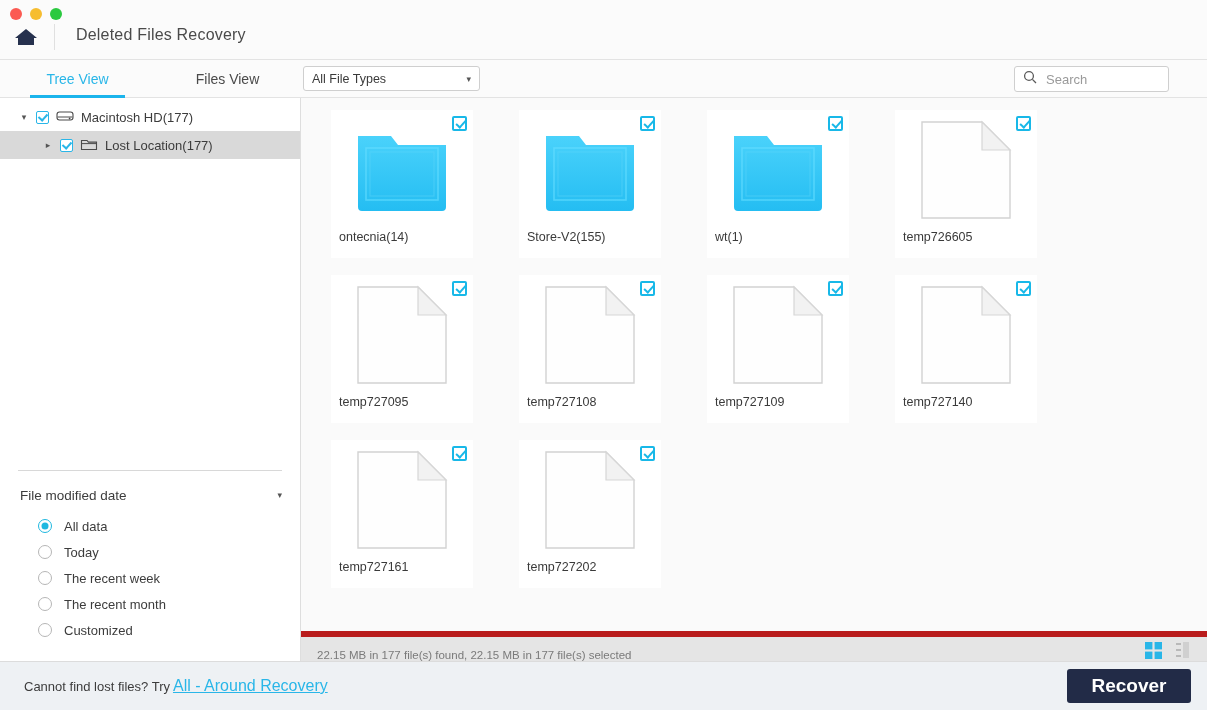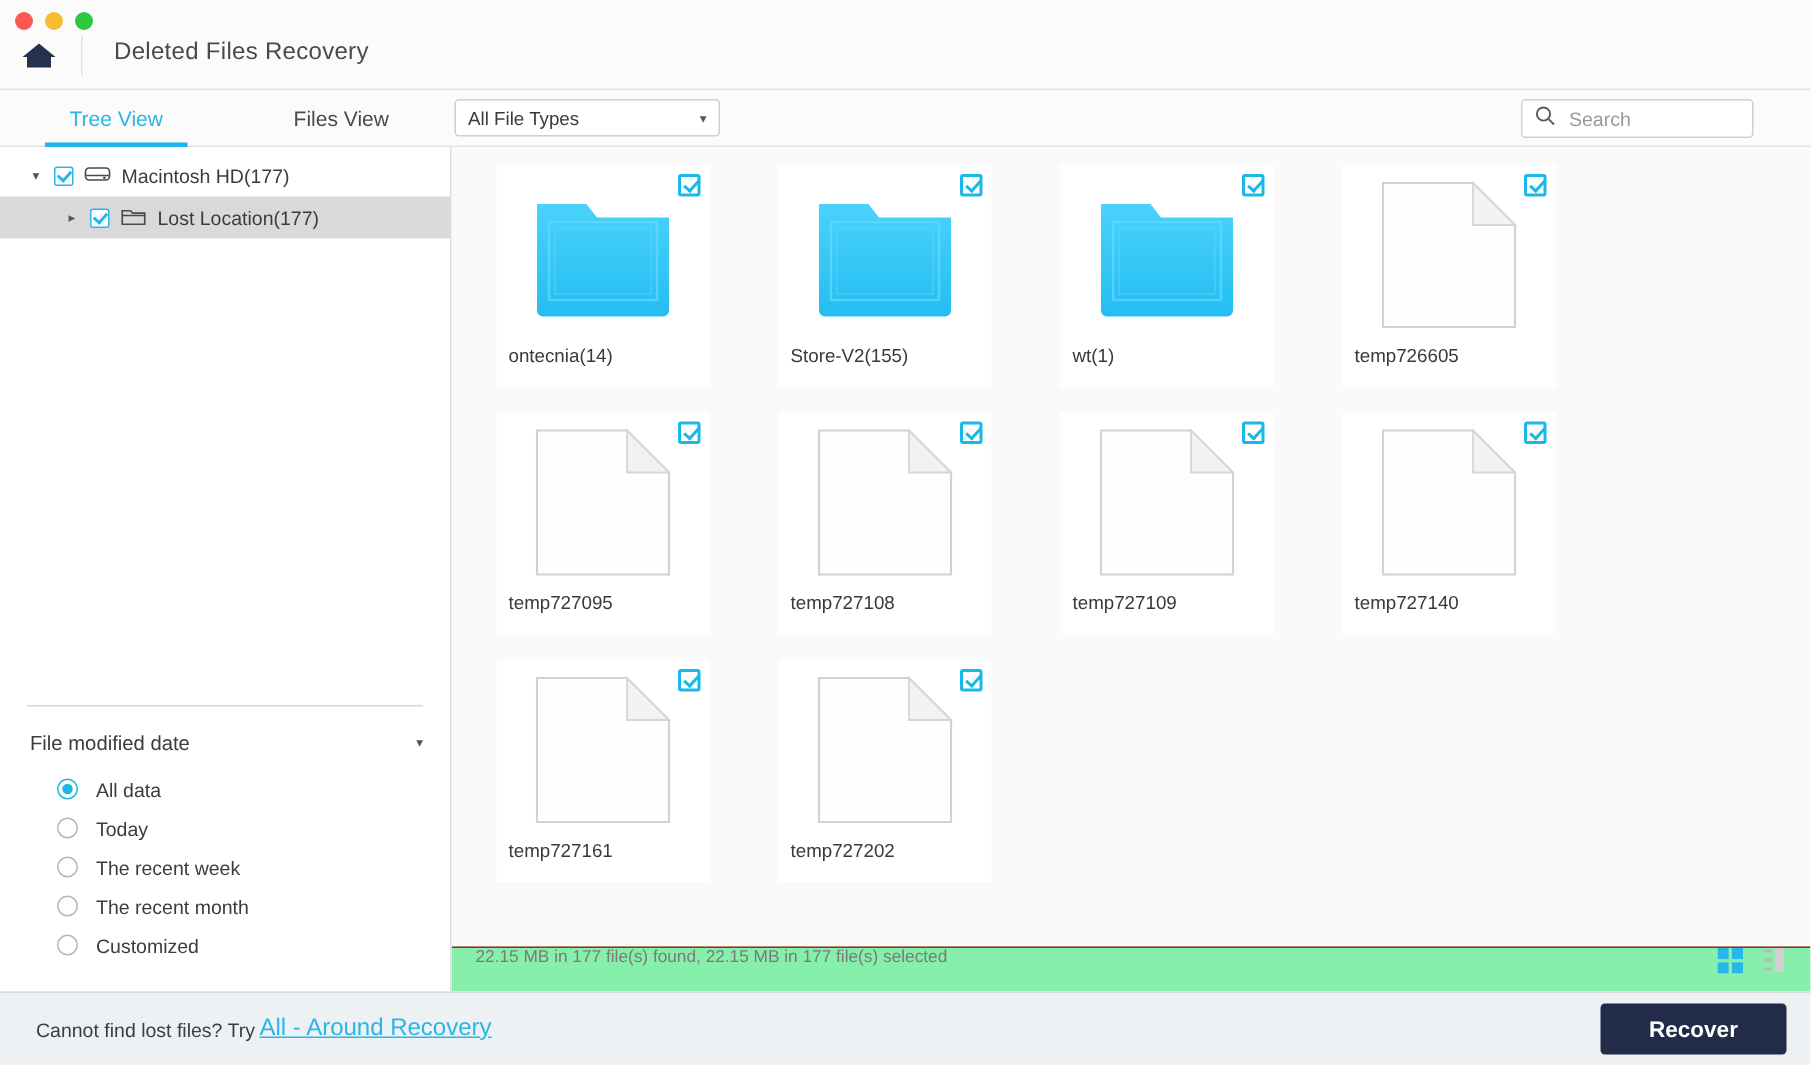--- a/index.html
+++ b/index.html
@@ -213,23 +213,23 @@
   .tile .tick::after {
     content: ""; position: absolute;
     left: 4px; top: 0px; width: 4px; height: 8px;
     border: solid #18b8e8; border-width: 0 2px 2px 0;
     transform: rotate(42deg);
   }
 
   
   .statusbar {
     height: 30px; flex: 0 0 30px;
-    background: #86efac;
-    border-top: 1px solid #b91c1c;
-    display: flex; align-items: flex-start;
+    background: #e5e5e5;
+    border-top: 6px solid #b91c1c;
+    display: flex; align-items: flex-end;
     padding: 0 14px 0 16px;
     font-size: 11.5px; color: #7a7a7a;
   }
   .view-toggles { margin-left: auto; display: flex; gap: 14px; align-items: center; }
 
   
   .footer {
     height: 49px; flex: 0 0 49px;
     background: #eef1f4;
     border-top: 1px solid #dcdcdc;
@@ -240,21 +240,21 @@
   .footer-text { font-size: 13px; color: #3c3c3c; }
   .footer-link {
     color: #29b6e8; text-decoration: underline;
     cursor: pointer; margin-left: 3px;
   }
   .recover-btn {
     margin-left: auto;
     width: 124px; height: 34px;
     background: #222b47; color: #fff;
     border: none; border-radius: 3px;
-    font-size: 15px; font-weight: bold;
+    font-size: 19px; font-weight: bold;
     font-family: "Liberation Sans", sans-serif;
     cursor: pointer;
   }
   .chev { font-size: 9px; color: #555; }
 </style>
 </head>
 <body>
 
 <div class="app">
 

